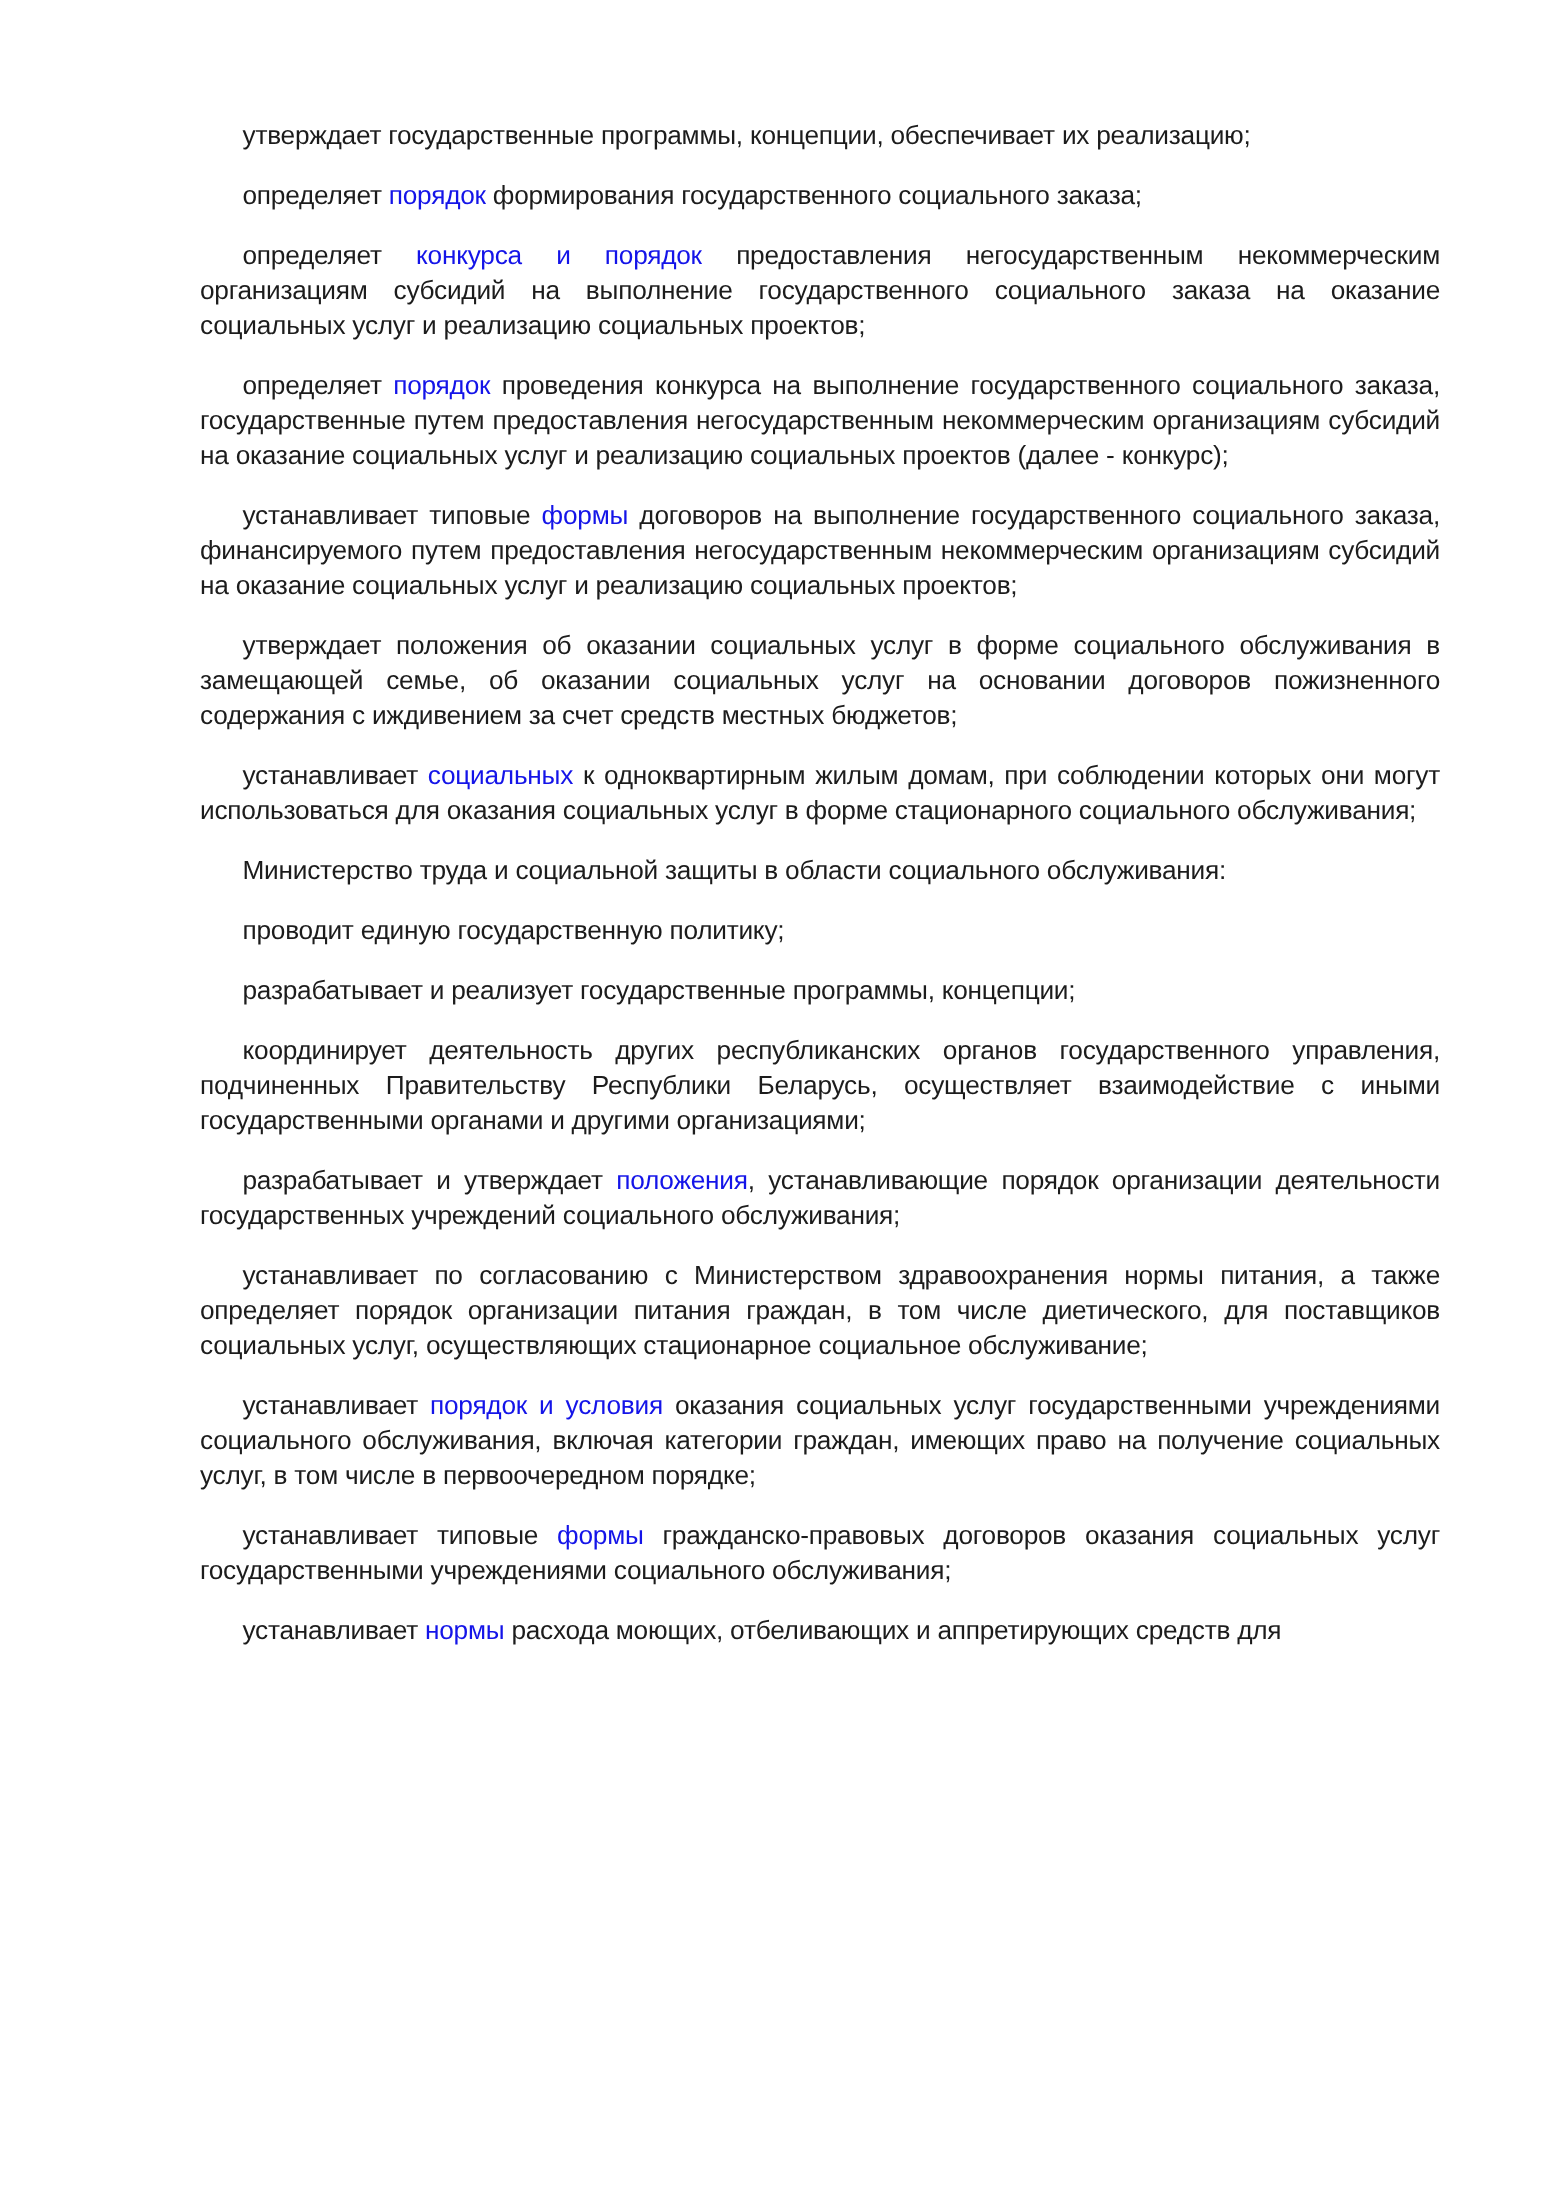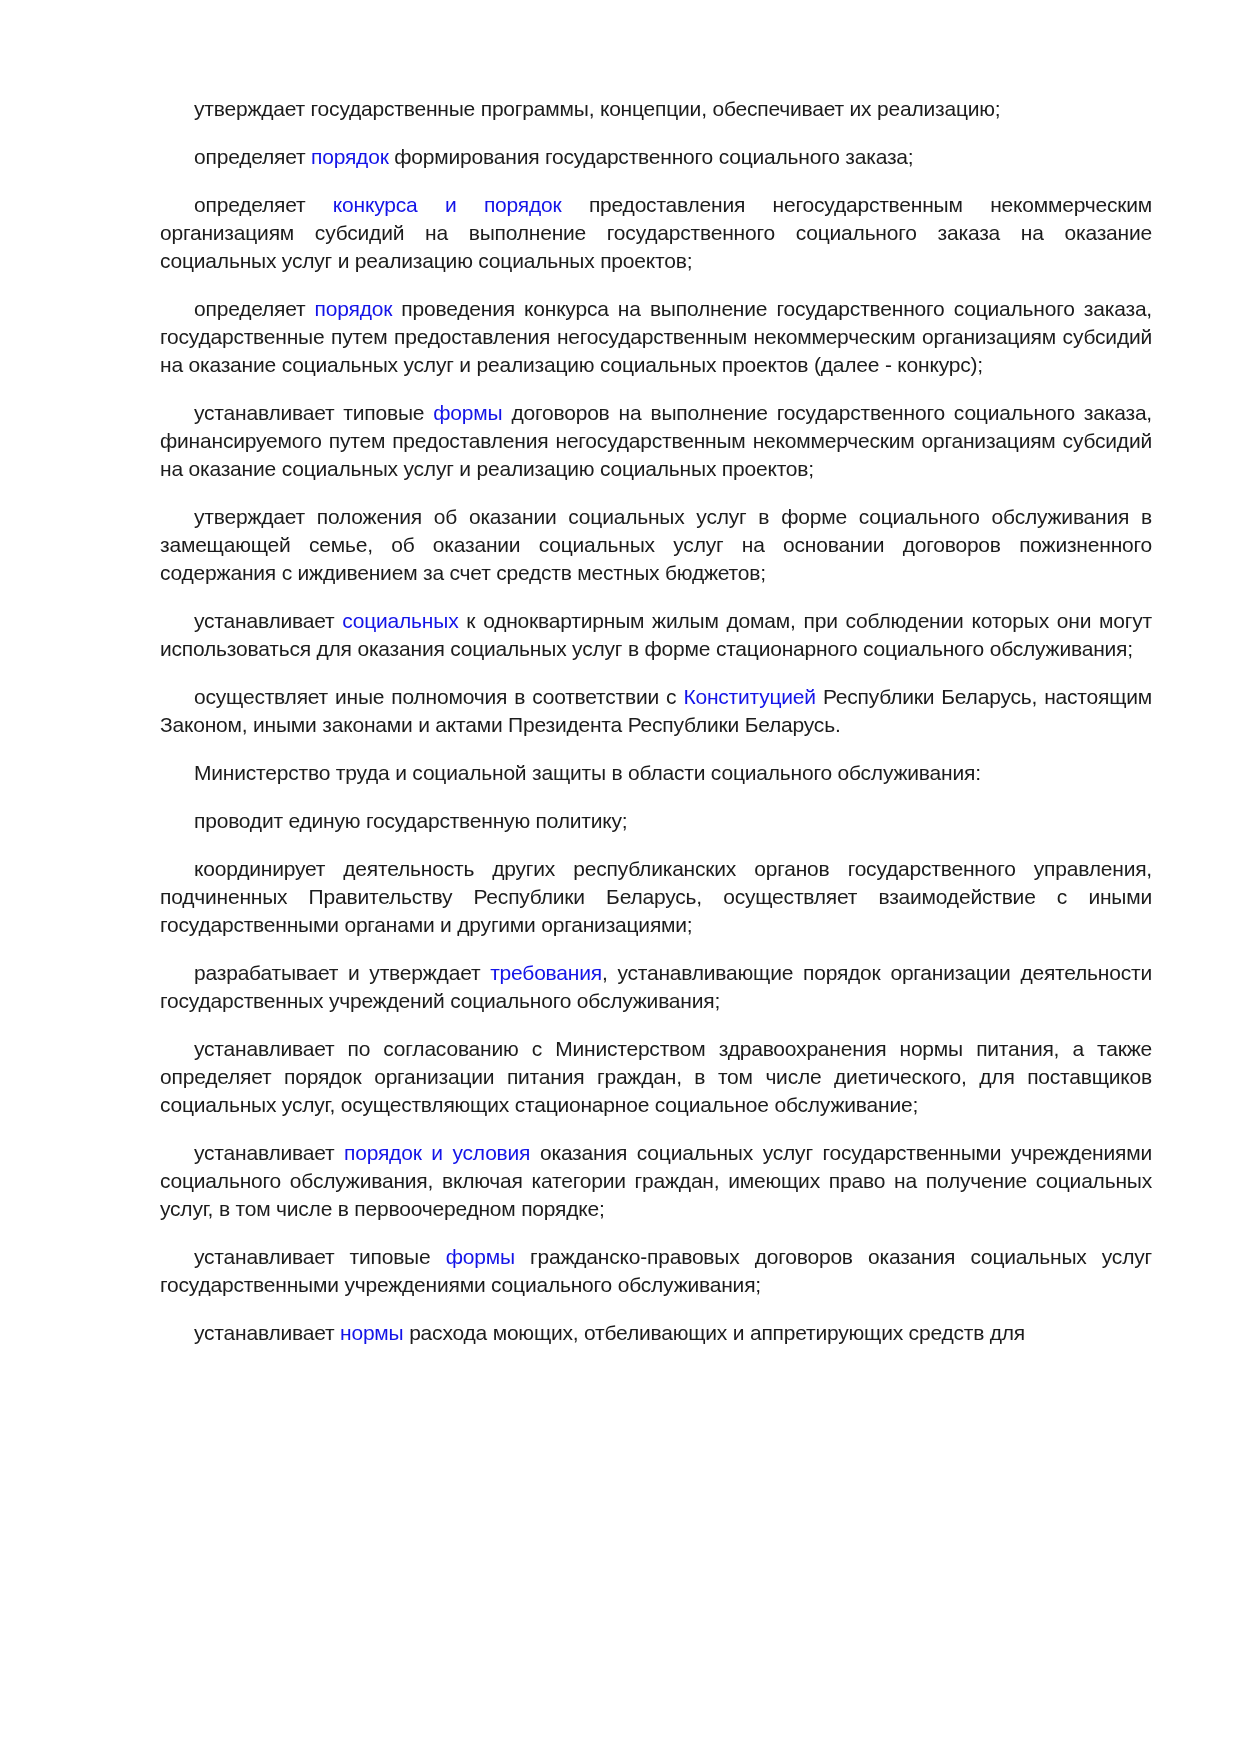--- a/index.html
+++ b/index.html
@@ -45,30 +45,30 @@
   <p class="para"><span>определяет </span><a class="doc-link">конкурса и порядок</a><span> предоставления негосударственным некоммерческим организациям субсидий на выполнение государственного социального заказа на оказание социальных услуг и реализацию социальных проектов;</span></p>
 
   <p class="para"><span>определяет </span><a class="doc-link">порядок</a><span> проведения конкурса на выполнение государственного социального заказа, государственные путем предоставления негосударственным некоммерческим организациям субсидий на оказание социальных услуг и реализацию социальных проектов (далее - конкурс);</span></p>
 
   <p class="para"><span>устанавливает типовые </span><a class="doc-link">формы</a><span> договоров на выполнение государственного социального заказа, финансируемого путем предоставления негосударственным некоммерческим организациям субсидий на оказание социальных услуг и реализацию социальных проектов;</span></p>
 
   <p class="para"><span>утверждает положения об оказании социальных услуг в форме социального обслуживания в замещающей семье, об оказании социальных услуг на основании договоров пожизненного содержания с иждивением за счет средств местных бюджетов;</span></p>
 
   <p class="para"><span>устанавливает </span><a class="doc-link">социальных</a><span> к одноквартирным жилым домам, при соблюдении которых они могут использоваться для оказания социальных услуг в форме стационарного социального обслуживания;</span></p>
 
-  <p class="para"><span>осуществляет иные полномочия в соответствии с </span><a class="doc-link">Конституцией</a><span> Республики Беларусь, настоящим Законом, иными законами и актами Президента Республики Беларусь.</span></p>
 
   <p class="para"><span>Министерство труда и социальной защиты в области социального обслуживания:</span></p>
 
   <p class="para"><span>проводит единую государственную политику;</span></p>
 
+  <p class="para"><span>разрабатывает и реализует государственные программы, концепции;</span></p>
 
   <p class="para"><span>координирует деятельность других республиканских органов государственного управления, подчиненных Правительству Республики Беларусь, осуществляет взаимодействие с иными государственными органами и другими организациями;</span></p>
 
-  <p class="para"><span>разрабатывает и утверждает </span><a class="doc-link">требования</a><span>, устанавливающие порядок организации деятельности государственных учреждений социального обслуживания;</span></p>
+  <p class="para"><span>разрабатывает и утверждает </span><a class="doc-link">положения</a><span>, устанавливающие порядок организации деятельности государственных учреждений социального обслуживания;</span></p>
 
 
   <p class="para"><span>устанавливает по согласованию с Министерством здравоохранения нормы питания, а также определяет порядок организации питания граждан, в том числе диетического, для поставщиков социальных услуг, осуществляющих стационарное социальное обслуживание;</span></p>
 
   <p class="para"><span>устанавливает </span><a class="doc-link">порядок и условия</a><span> оказания социальных услуг государственными учреждениями социального обслуживания, включая категории граждан, имеющих право на получение социальных услуг, в том числе в первоочередном порядке;</span></p>
 
   <p class="para"><span>устанавливает типовые </span><a class="doc-link">формы</a><span> гражданско-правовых договоров оказания социальных услуг государственными учреждениями социального обслуживания;</span></p>
 
   <p class="para"><span>устанавливает </span><a class="doc-link">нормы</a><span> расхода моющих, отбеливающих и аппретирующих средств для</span></p>
 

